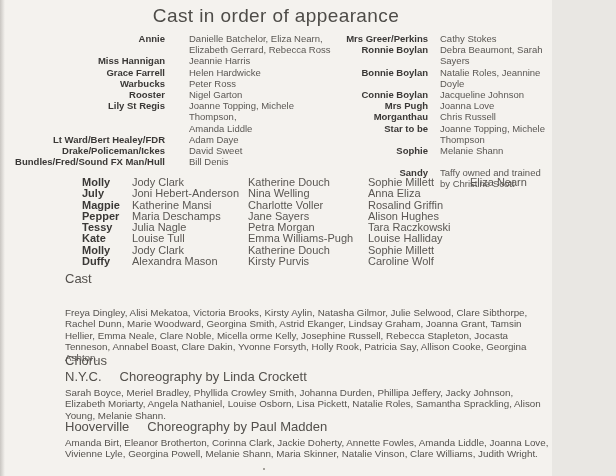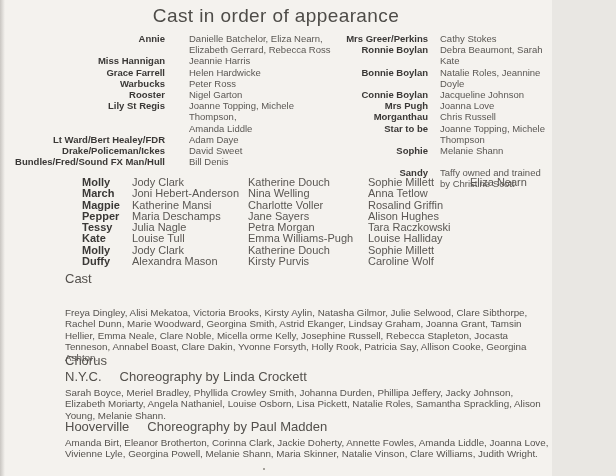--- a/index.html
+++ b/index.html
@@ -120,21 +120,21 @@
       </div>
     </div>
 
     <div class="p-col p-col-right">
       <div class="p-row">
         <div class="p-role">Mrs Greer/Perkins</div>
         <div class="p-names">Cathy Stokes</div>
       </div>
       <div class="p-row">
         <div class="p-role">Ronnie Boylan</div>
-        <div class="p-names">Debra Beaumont, Sarah Kate</div>
+        <div class="p-names">Debra Beaumont, Sarah Sayers</div>
       </div>
       <div class="p-row">
         <div class="p-role">Bonnie Boylan</div>
         <div class="p-names">Natalie Roles, Jeannine Doyle</div>
       </div>
       <div class="p-row">
         <div class="p-role">Connie Boylan</div>
         <div class="p-names">Jacqueline Johnson</div>
       </div>
       <div class="p-row">
@@ -167,24 +167,24 @@
 
   <div class="orphans">
     <div class="o-row">
       <div class="o-role">Molly</div>
       <div class="o-cell">Jody Clark</div>
       <div class="o-cell">Katherine Douch</div>
       <div class="o-cell">Sophie Millett</div>
       <div class="o-cell">Eliza Nearn</div>
     </div>
     <div class="o-row">
-      <div class="o-role">March</div>
+      <div class="o-role">July</div>
       <div class="o-cell">Joni Hebert-Anderson</div>
       <div class="o-cell">Nina Welling</div>
-      <div class="o-cell">Anna Tetlow</div>
+      <div class="o-cell">Anna Eliza</div>
       <div class="o-cell"></div>
     </div>
     <div class="o-row">
       <div class="o-role">Magpie</div>
       <div class="o-cell">Katherine Mansi</div>
       <div class="o-cell">Charlotte Voller</div>
       <div class="o-cell">Rosalind Griffin</div>
       <div class="o-cell"></div>
     </div>
     <div class="o-row">

